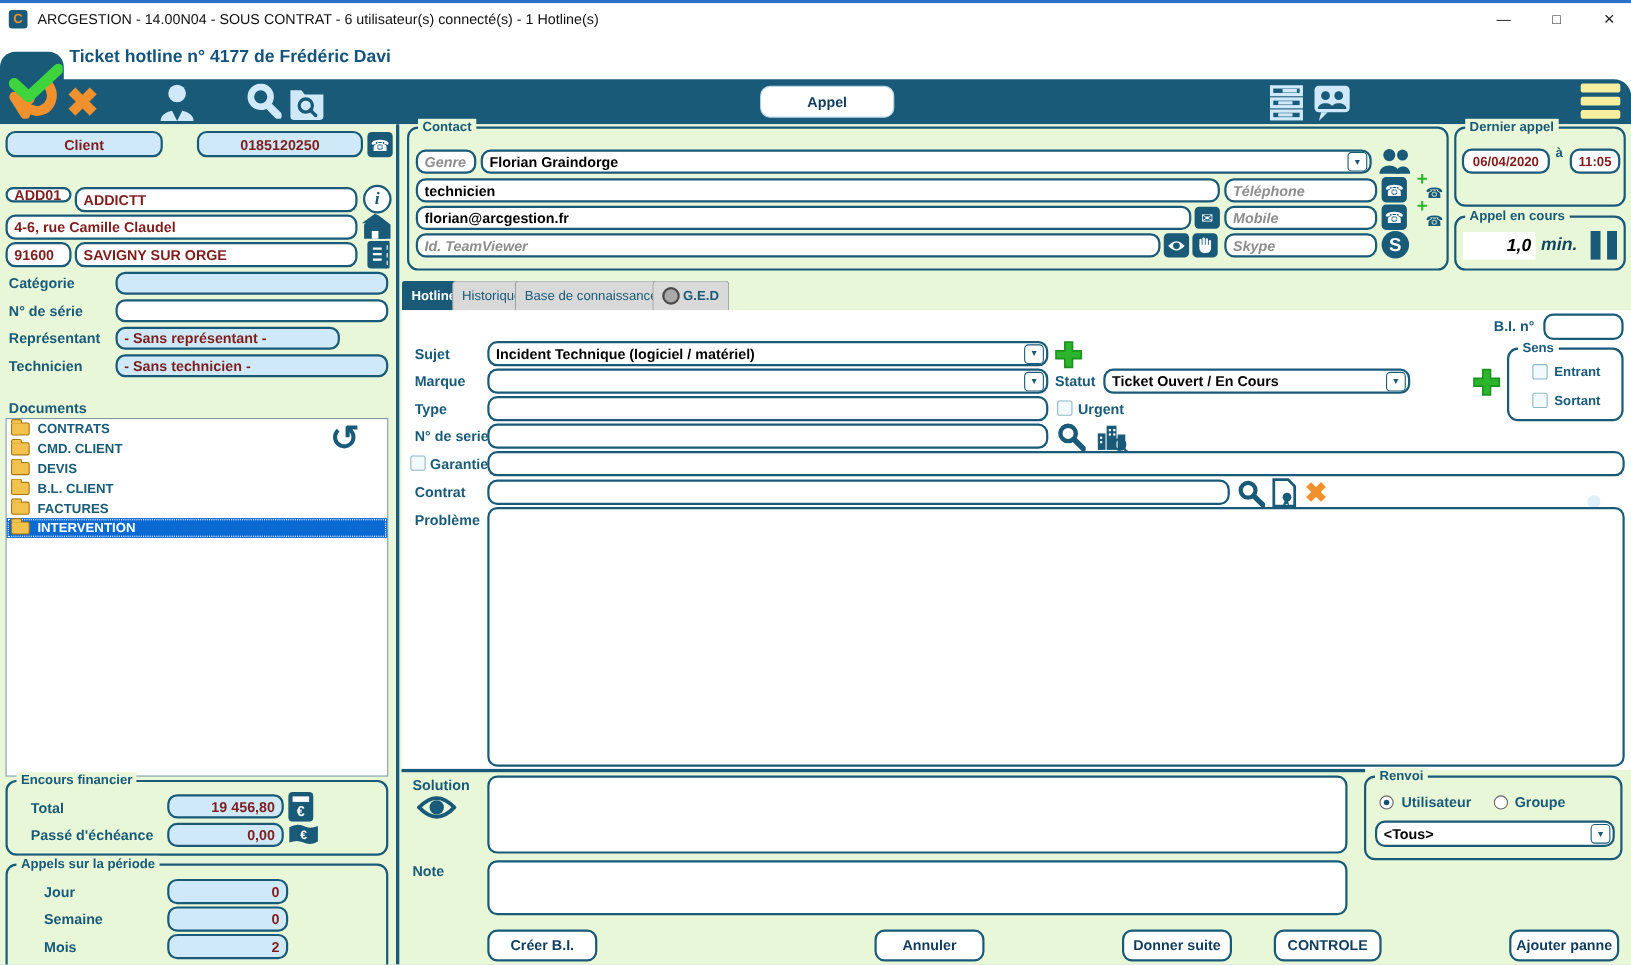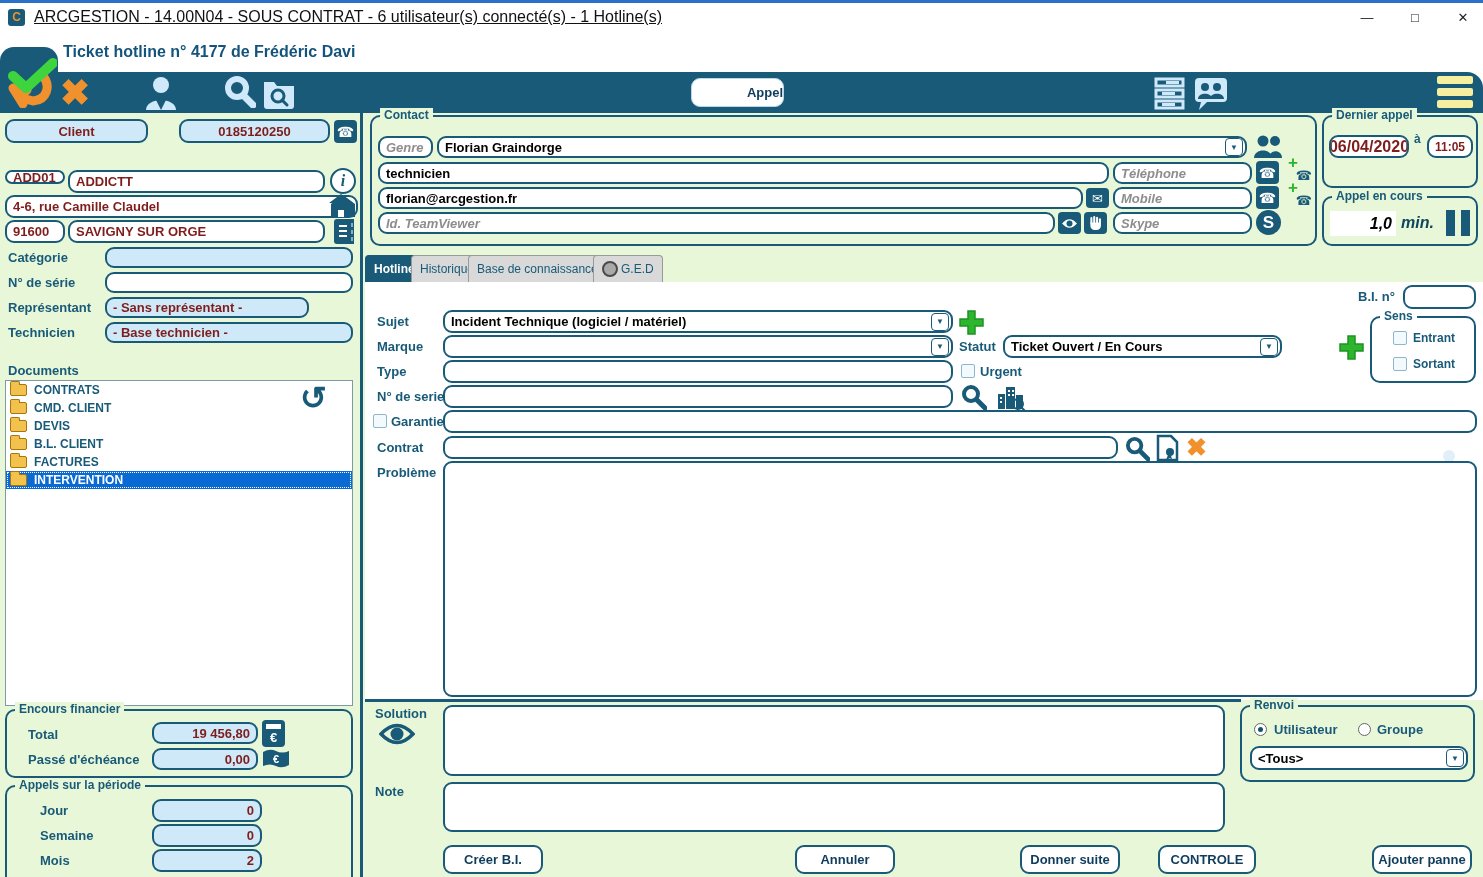--- a/index.html
+++ b/index.html
@@ -2,21 +2,21 @@
 <html><head>
 <meta charset="utf-8">
 <style>
   html,body{margin:0;padding:0;font-family:"Liberation Sans",sans-serif;}
   #win{position:relative;width:1483px;height:877px;background:#ffffff;overflow:hidden;outline:1px solid #8a8a8a;}
   .abs{position:absolute;}
   
   #topline{position:absolute;left:0;top:0;width:1483px;height:3px;background:#2a6fc8;}
   #titlebar{position:absolute;left:0;top:3px;width:1483px;height:28px;background:#ffffff;display:flex;align-items:center;}
   #titlebar .logo{width:17px;height:17px;margin-left:8px;background:#185a78;border-radius:3px;color:#f0912d;font-weight:bold;font-size:12px;display:flex;align-items:center;justify-content:center;}
-  #titlebar .ttl{margin-left:9px;font-size:16px;color:#111;text-decoration:underline;}
+  #titlebar .ttl{margin-left:9px;font-size:13px;color:#111;}
   .winbtn{width:34px;height:22px;display:flex;align-items:center;justify-content:center;color:#222;font-size:13px;}
   
   #header{position:absolute;left:0;top:31px;width:1483px;height:41px;background:#ffffff;}
   #pagetitle{position:absolute;left:63px;top:12px;font-size:16px;font-weight:bold;color:#14547c;}
   #bump{position:absolute;left:0px;top:47px;width:58px;height:30px;background:#185a78;border-radius:14px 14px 0 0;}
   
   #toolbar{position:absolute;left:0;top:72px;width:1483px;height:41px;background:#185a78;border-radius:0 16px 0 0;}
   
   #main{position:absolute;left:0;top:113px;width:1483px;height:764px;background:#e9f7d9;}
   #vdivider{position:absolute;left:360px;top:113px;width:3px;height:764px;background:#185a78;}
@@ -100,21 +100,21 @@
       <line x1="20" y1="20" x2="29" y2="29" stroke="#cfe9fa" stroke-width="7" stroke-linecap="round"></line>
     </svg>
   </span>
   <span class="abs" style="left:262px;top:75px;">
     <svg width="34" height="34" viewBox="0 0 34 34">
       <path d="M2 7 h10 l3 4 h17 v20 a3 3 0 0 1 -3 3 h-24 a3 3 0 0 1 -3 -3 z" fill="#cfe9fa"></path>
       <circle cx="16" cy="21" r="6" fill="none" stroke="#185a78" stroke-width="3"></circle>
       <line x1="20" y1="25" x2="25" y2="30" stroke="#185a78" stroke-width="3" stroke-linecap="round"></line>
     </svg>
   </span>
-  <div class="btn" style="left:691px;top:78px;width:93px;height:29px;border:1px solid #b8d8e8;justify-content:flex-end;">
+  <div class="btn" style="left:691px;top:78px;width:122px;height:29px;border:1px solid #b8d8e8;">
       <span>Appel</span>
     </div>
   <span class="abs" style="left:1154px;top:77px;">
     <svg width="32" height="33" viewBox="0 0 32 33">
       <g fill="none" stroke="#cfe9fa" stroke-width="3">
         <rect x="2" y="2" width="27" height="7"></rect>
           <rect x="2" y="13" width="27" height="7"></rect>
           <rect x="2" y="24" width="27" height="7"></rect>
       </g>
       <g stroke="#cfe9fa" stroke-width="3">
@@ -152,21 +152,21 @@
   <span class="iconbox" style="left:334px;top:120px;width:23px;height:23px;font-size:14px;">☎</span>
 
   <div class="fld" style="left:5px;top:170px;width:60px;height:14px;">
       <span>ADD01</span>
     </div>
   <div class="fld" style="left:68px;top:170px;width:257px;height:23px;">
       <span>ADDICTT</span>
     </div>
   <span class="abs" style="left:330px;top:168px;width:26px;height:26px;border:2px solid #185a78;border-radius:50%;box-sizing:border-box;display:flex;align-items:center;justify-content:center;color:#185a78;font-family:'Liberation Serif',serif;font-style:italic;font-weight:bold;font-size:16px;background:#fff;">i</span>
 
-  <div class="fld" style="left:5px;top:195px;width:353px;height:23px;">
+  <div class="fld" style="left:5px;top:195px;width:320px;height:23px;">
       <span>4-6, rue Camille Claudel</span>
     </div>
   <span class="abs" style="left:329px;top:193px;">
     <svg width="28" height="26" viewBox="0 0 28 26">
       <path d="M14 2 L26 11 V24 H14 Z" fill="#185a78"></path>
       <path d="M2 11 L12 3 L22 11 V24 H2 Z" fill="#185a78"></path>
       <path d="M12 1 L24 10 H20 L12 4 L4 10 H0 Z" fill="#185a78"></path>
       <rect x="9" y="17" width="6" height="7" fill="#fff"></rect>
     </svg>
   </span>
@@ -197,21 +197,21 @@
   <span class="lbl" style="left:8px;top:250px;">Catégorie</span>
   <div class="fld blue" style="left:105px;top:247px;width:248px;height:21px;"></div>
   <span class="lbl" style="left:8px;top:275px;">N° de série</span>
   <div class="fld" style="left:105px;top:272px;width:248px;height:21px;"></div>
   <span class="lbl" style="left:8px;top:300px;">Représentant</span>
   <div class="fld blue" style="left:105px;top:297px;width:204px;height:21px;">
       <span>- Sans représentant -</span>
     </div>
   <span class="lbl" style="left:8px;top:325px;">Technicien</span>
   <div class="fld blue" style="left:105px;top:322px;width:248px;height:21px;">
-      <span>- Base technicien -</span>
+      <span>- Sans technicien -</span>
     </div>
 
   <span class="lbl" style="left:8px;top:363px;">Documents</span>
   <div id="tree">
     <div class="treerow">
         <span class="fold"></span>
         <span>CONTRATS</span>
       </div>
     <div class="treerow">
         <span class="fold"></span>
@@ -328,21 +328,21 @@
           <path d="M3 9 h13.4 v4 a5.5 5.5 0 0 1 -5.5 5.5 h-2.4 A5.5 5.5 0 0 1 3 13 z"></path>
         </g>
     </svg>
   </span>
   <input class="tf" style="left: 1113px; top: 212px; width: 139px; height: 22px;" placeholder="Skype">
   <span class="abs" style="left:1256px;top:210px;width:25px;height:25px;background:#185a78;border-radius:50%;color:#fff;font-weight:bold;font-size:17px;display:flex;align-items:center;justify-content:center;">S</span>
 
   <div class="grp" style="left:1322px;top:115px;width:156px;height:73px;">
     <span class="legend">Dernier appel</span>
   </div>
-  <div class="fld center" style="left:1329px;top:135px;width:80px;height:23px;font-size:16px;">
+  <div class="fld center" style="left:1329px;top:135px;width:80px;height:23px;font-size:12px;">
       <span>06/04/2020</span>
     </div>
   <span class="lbl" style="left:1414px;top:132px;font-size:12px;">à</span>
   <div class="fld center" style="left:1427px;top:135px;width:46px;height:23px;font-size:12px;">
       <span>11:05</span>
     </div>
 
   <div class="grp" style="left:1322px;top:196px;width:156px;height:50px;">
     <span class="legend">Appel en cours</span>
   </div>
@@ -354,21 +354,21 @@
 
   <div class="tab active" style="left:365px;">
       <span>Hotline</span>
     </div>
   <div class="tab" style="left:411px;">
       <span>Historique</span>
     </div>
   <div class="tab" style="left:468px;">
       <span>Base de connaissances</span>
     </div>
-  <div class="tab" style="left:593px;">
+  <div class="tab" style="left:593px;font-weight:bold;">
       <span class="gedcircle"></span>
       <span>G.E.D</span>
     </div>
 
   <div id="whitearea"></div>
   <div id="hline"></div>
 
   <span class="lbl" style="left:1358px;top:289px;">B.I. n°</span>
   <input class="tf" style="left: 1403px; top: 285px; width: 73px; height: 24px;">
 

